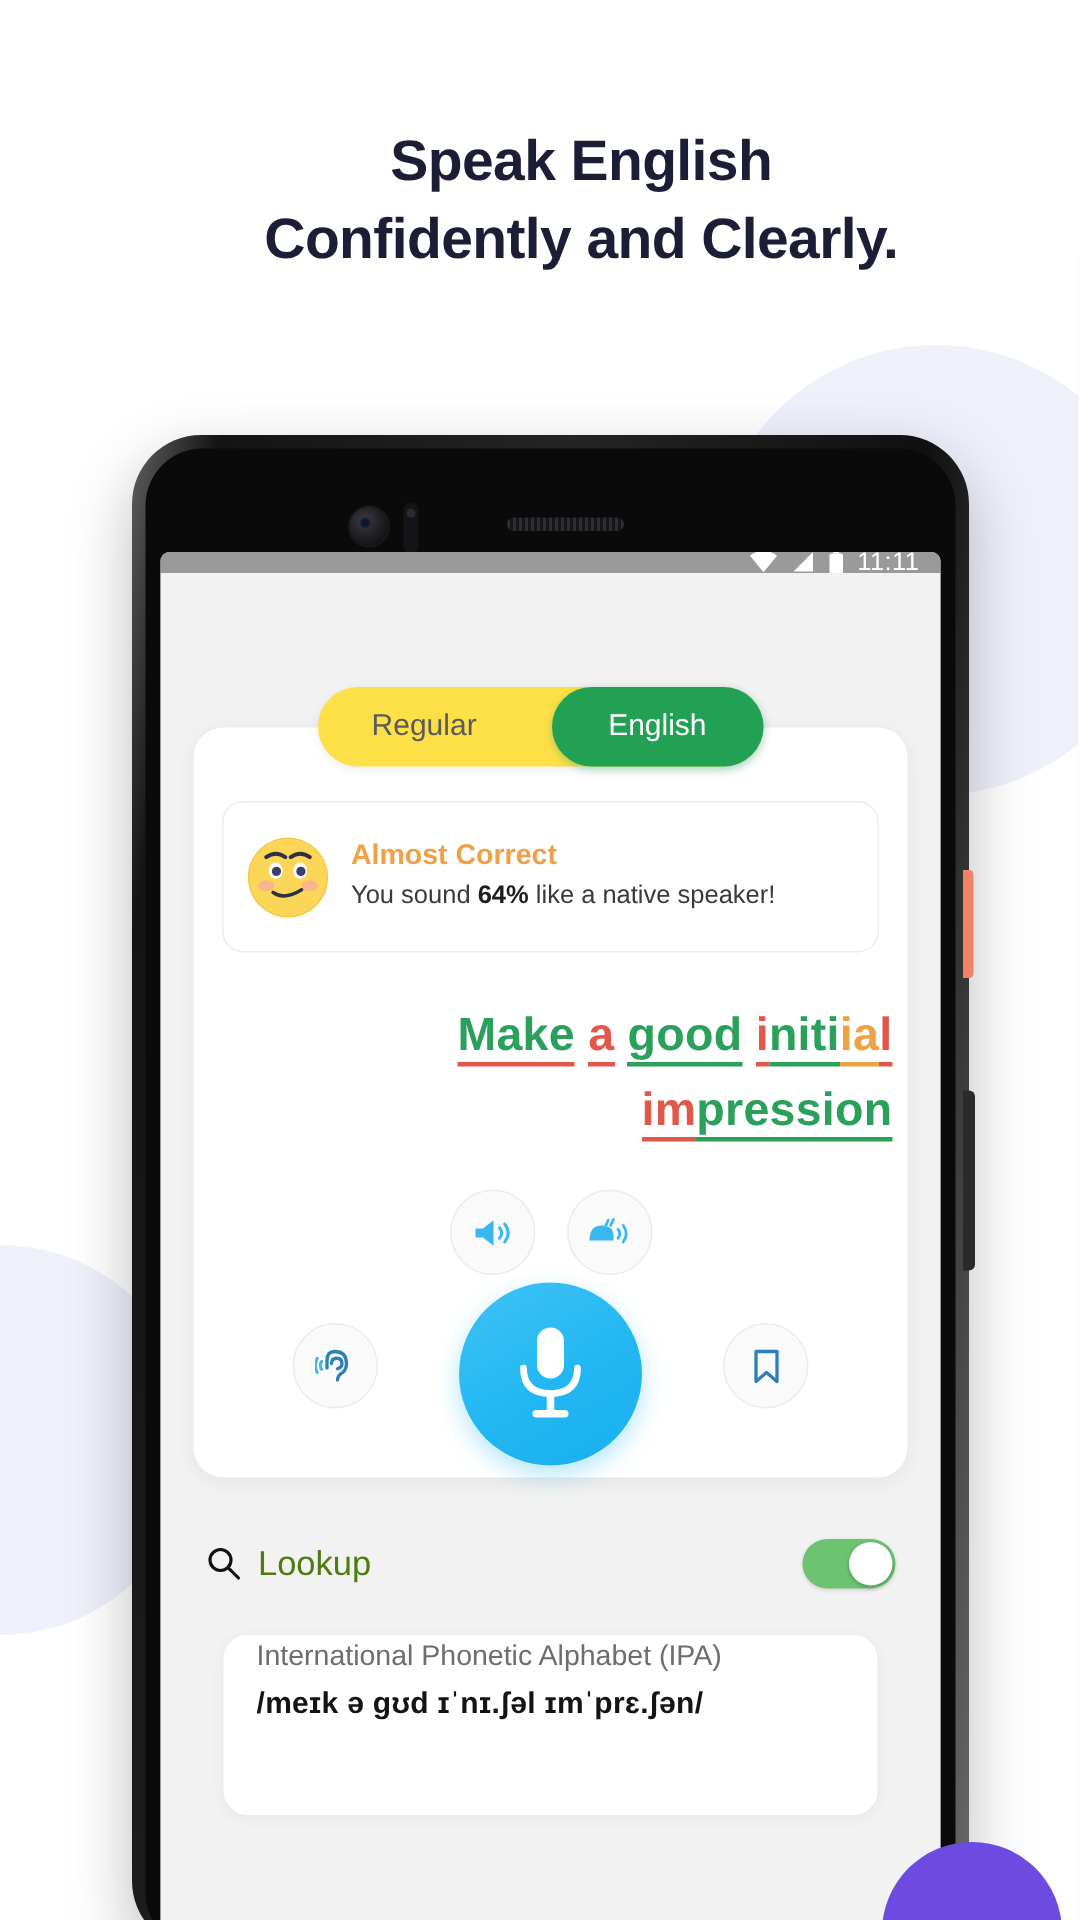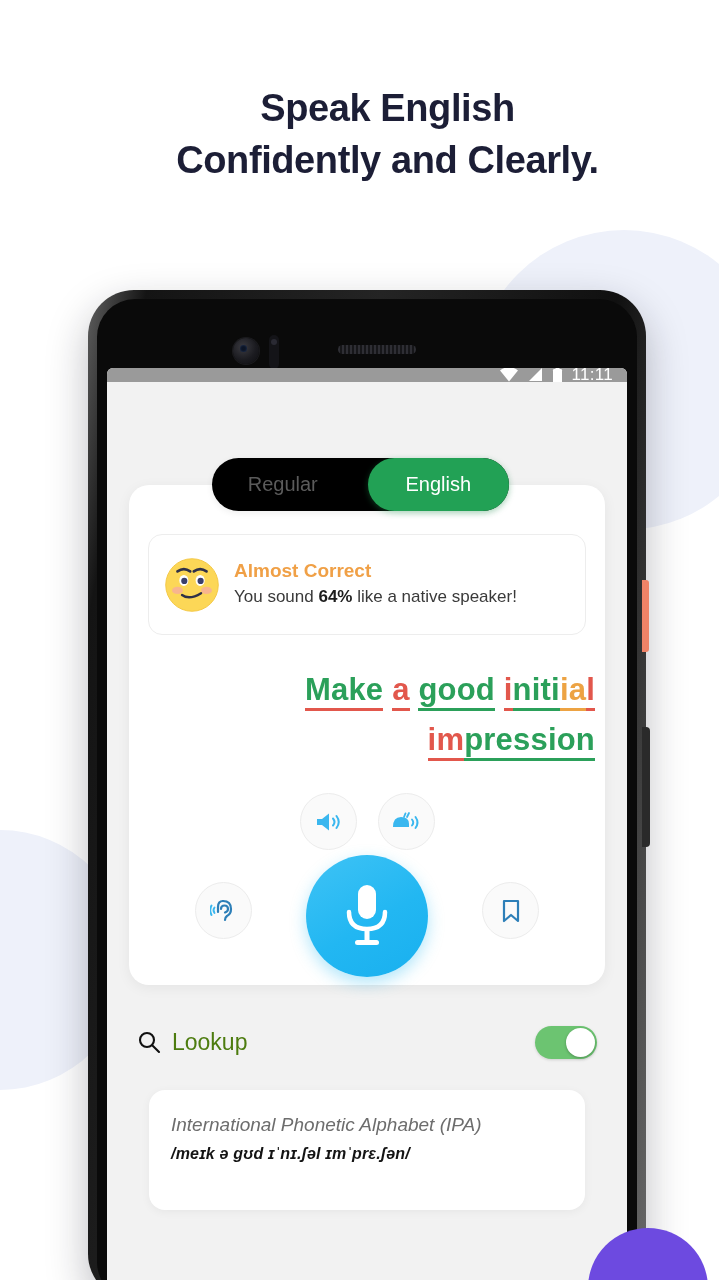--- a/index.html
+++ b/index.html
@@ -55,21 +55,21 @@
   .statusbar{height:14px;background:#9a9a9a;display:flex;align-items:center;
     justify-content:flex-end;padding-right:14px;gap:8px;}
   .statusbar svg{display:block;}
   .clock{color:#fff;font-size:17px;letter-spacing:.3px;}
 
   
   .app{position:relative;background:#f2f2f2;height:100%;}
 
   
   .seg{position:absolute;left:105px;top:76px;width:297px;height:53px;
-    background:#000000;border-radius:27px;display:flex;align-items:center;
+    background:#fde047;border-radius:27px;display:flex;align-items:center;
     box-shadow:0 2px 7px rgba(0,0,0,.07);z-index:4;gap:14px;}
   .seg-item{flex:1;height:53px;display:flex;align-items:center;justify-content:center;
     font-size:20px;color:#5b5b5b;border-radius:27px;}
   .seg-item.active{background:#22a155;color:#fff;font-weight:500;
     box-shadow:0 2px 6px rgba(34,161,85,.35);}
 
   
   .card{position:absolute;left:22px;top:103px;right:22px;height:500px;background:#fff;
     border-radius:20px;box-shadow:0 3px 14px rgba(0,0,0,.06);z-index:3;}
 
@@ -116,24 +116,24 @@
   .lookup{position:absolute;left:30px;right:30px;top:636px;height:48px;
     display:flex;align-items:center;}
   .lookup-label{font-size:23px;color:#4d7c0f;margin-left:11px;}
   .switch{margin-left:auto;width:62px;height:33px;border-radius:17px;background:#6cc471;
     position:relative;box-shadow:0 1px 3px rgba(0,0,0,.15);}
   .switch .knob{position:absolute;right:2px;top:2px;width:29px;height:29px;
     border-radius:50%;background:#fff;box-shadow:0 1px 3px rgba(0,0,0,.28);}
 
   
   .ipa-card{position:absolute;left:42px;right:42px;top:708px;height:120px;background:#fff;
-    border-radius:16px;box-shadow:0 2px 10px rgba(0,0,0,.05);padding:24px 22px;
-    box-sizing:border-box;font-style:italic;}
+    border-radius:16px;box-shadow:0 2px 10px rgba(0,0,0,.05);padding:4px 22px;
+    box-sizing:border-box;}
   .ipa-title{font-size:19px;color:#6d6d6d;margin-bottom:9px;}
-  .ipa-text{font-size:16px;color:#141414;font-weight:bold;letter-spacing:.2px;}
+  .ipa-text{font-size:20px;color:#141414;font-weight:bold;letter-spacing:.2px;}
 </style>
 </head>
 <body>
 
 <div class="blob" id="blob-tr"></div>
 <div class="blob" id="blob-bl"></div>
 
 <div class="headline">
   <span class="l1">Speak English</span>
   <span class="l2">Confidently and Clearly.</span>

